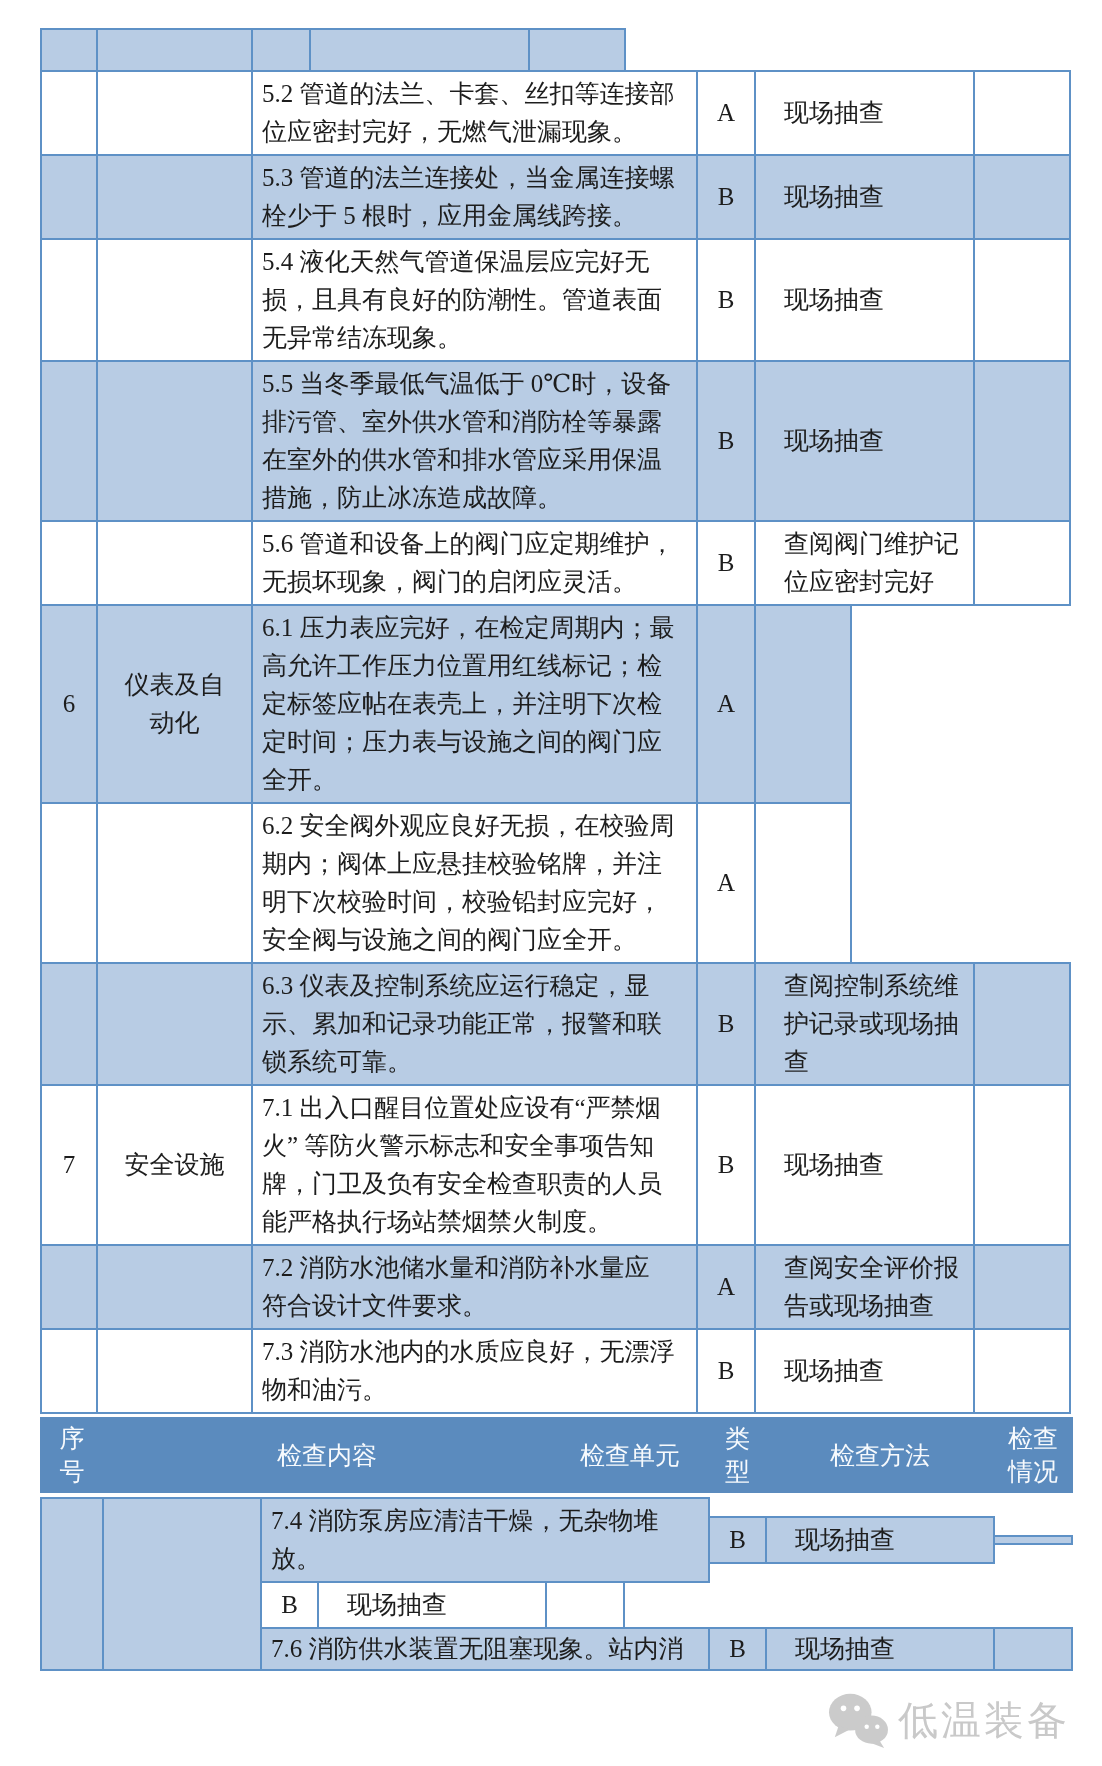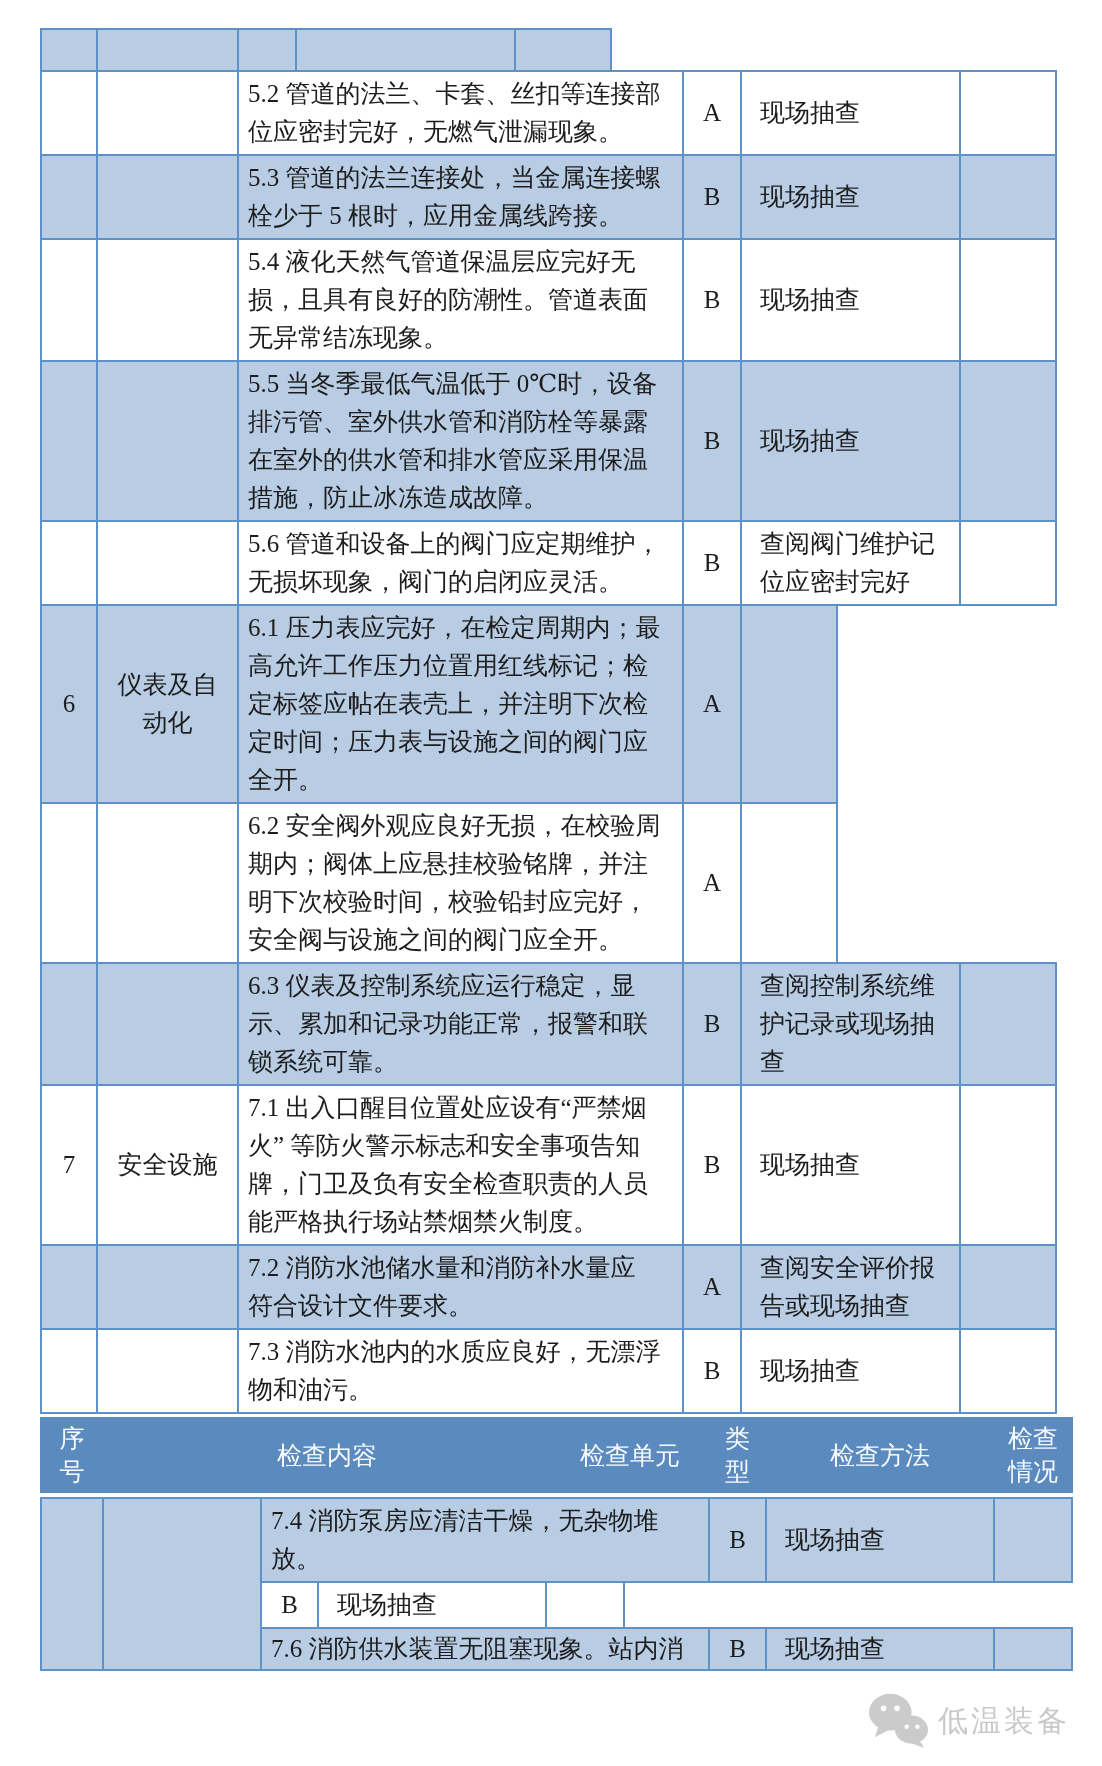--- a/index.html
+++ b/index.html
@@ -22,43 +22,43 @@
     box-sizing:border-box;border:2px solid var(--border-blue);margin-left:-2px;
     display:flex;align-items:center;justify-content:flex-start;
     padding:3px 9px;font-size:25px;line-height:38px;white-space:pre-line;
     background:#fff;
   }
   .cell:first-child{margin-left:0;}
   .center{justify-content:center;text-align:center;}
   .blue{background:var(--row-blue);}
   .white{background:#ffffff;}
   
-  .sa .c1{width:58px}.sa .c2{width:143px}.sa .c3{width:447px}.sa .c4{width:60px}.sa .c5{width:221px}.sa .c6{width:98px}
+  .sa .c1{width:58px}.sa .c2{width:157px}.sa .c3{width:447px}.sa .c4{width:60px}.sa .c5{width:221px}.sa .c6{width:98px}
   .sb .c1{width:64px}.sb .c2{width:160px}.sb .c3{width:450px}.sb .c4{width:59px}.sb .c5{width:230px}.sb .c6{width:80px}
-  .c5{padding-left:18px;}
+  .c5{padding-left:28px;}
   
   .hdr{margin-top:3px;}
   .hdr .cell{
     background:var(--hdr-blue);border-color:var(--hdr-blue);
     color:#f7fafd;line-height:33px;font-size:25px;
   }
   .after-hdr{margin-top:4px;}
   
   .mcol{display:flex;flex-direction:column;margin-left:-2px;flex:0 0 auto;}
   .mrow{display:flex;margin-top:-2px;align-items:stretch;}
-  .mrow:first-child{margin-top:0;}
+  .mrow:first-child{margin-top:0;align-items:center;}
   
   .cliprow .cell{height:44px;overflow:hidden;}
   
   .watermark{
     position:absolute;right:32px;bottom:14px;
     display:flex;align-items:center;gap:8px;color:var(--wm);
   }
   .watermark .wm-text{
-    font-size:30px;letter-spacing:3px;line-height:1;white-space:nowrap;
+    font-size:40px;letter-spacing:3px;line-height:1;white-space:nowrap;
   }
 </style>
 </head>
 <body>
 
 <div class="tablewrap">
     <div class="row sa cliprow">
       <div class="cell c1 center blue"></div>
       <div class="cell c2 center blue"></div>
       <div class="cell c4 center blue"></div>

